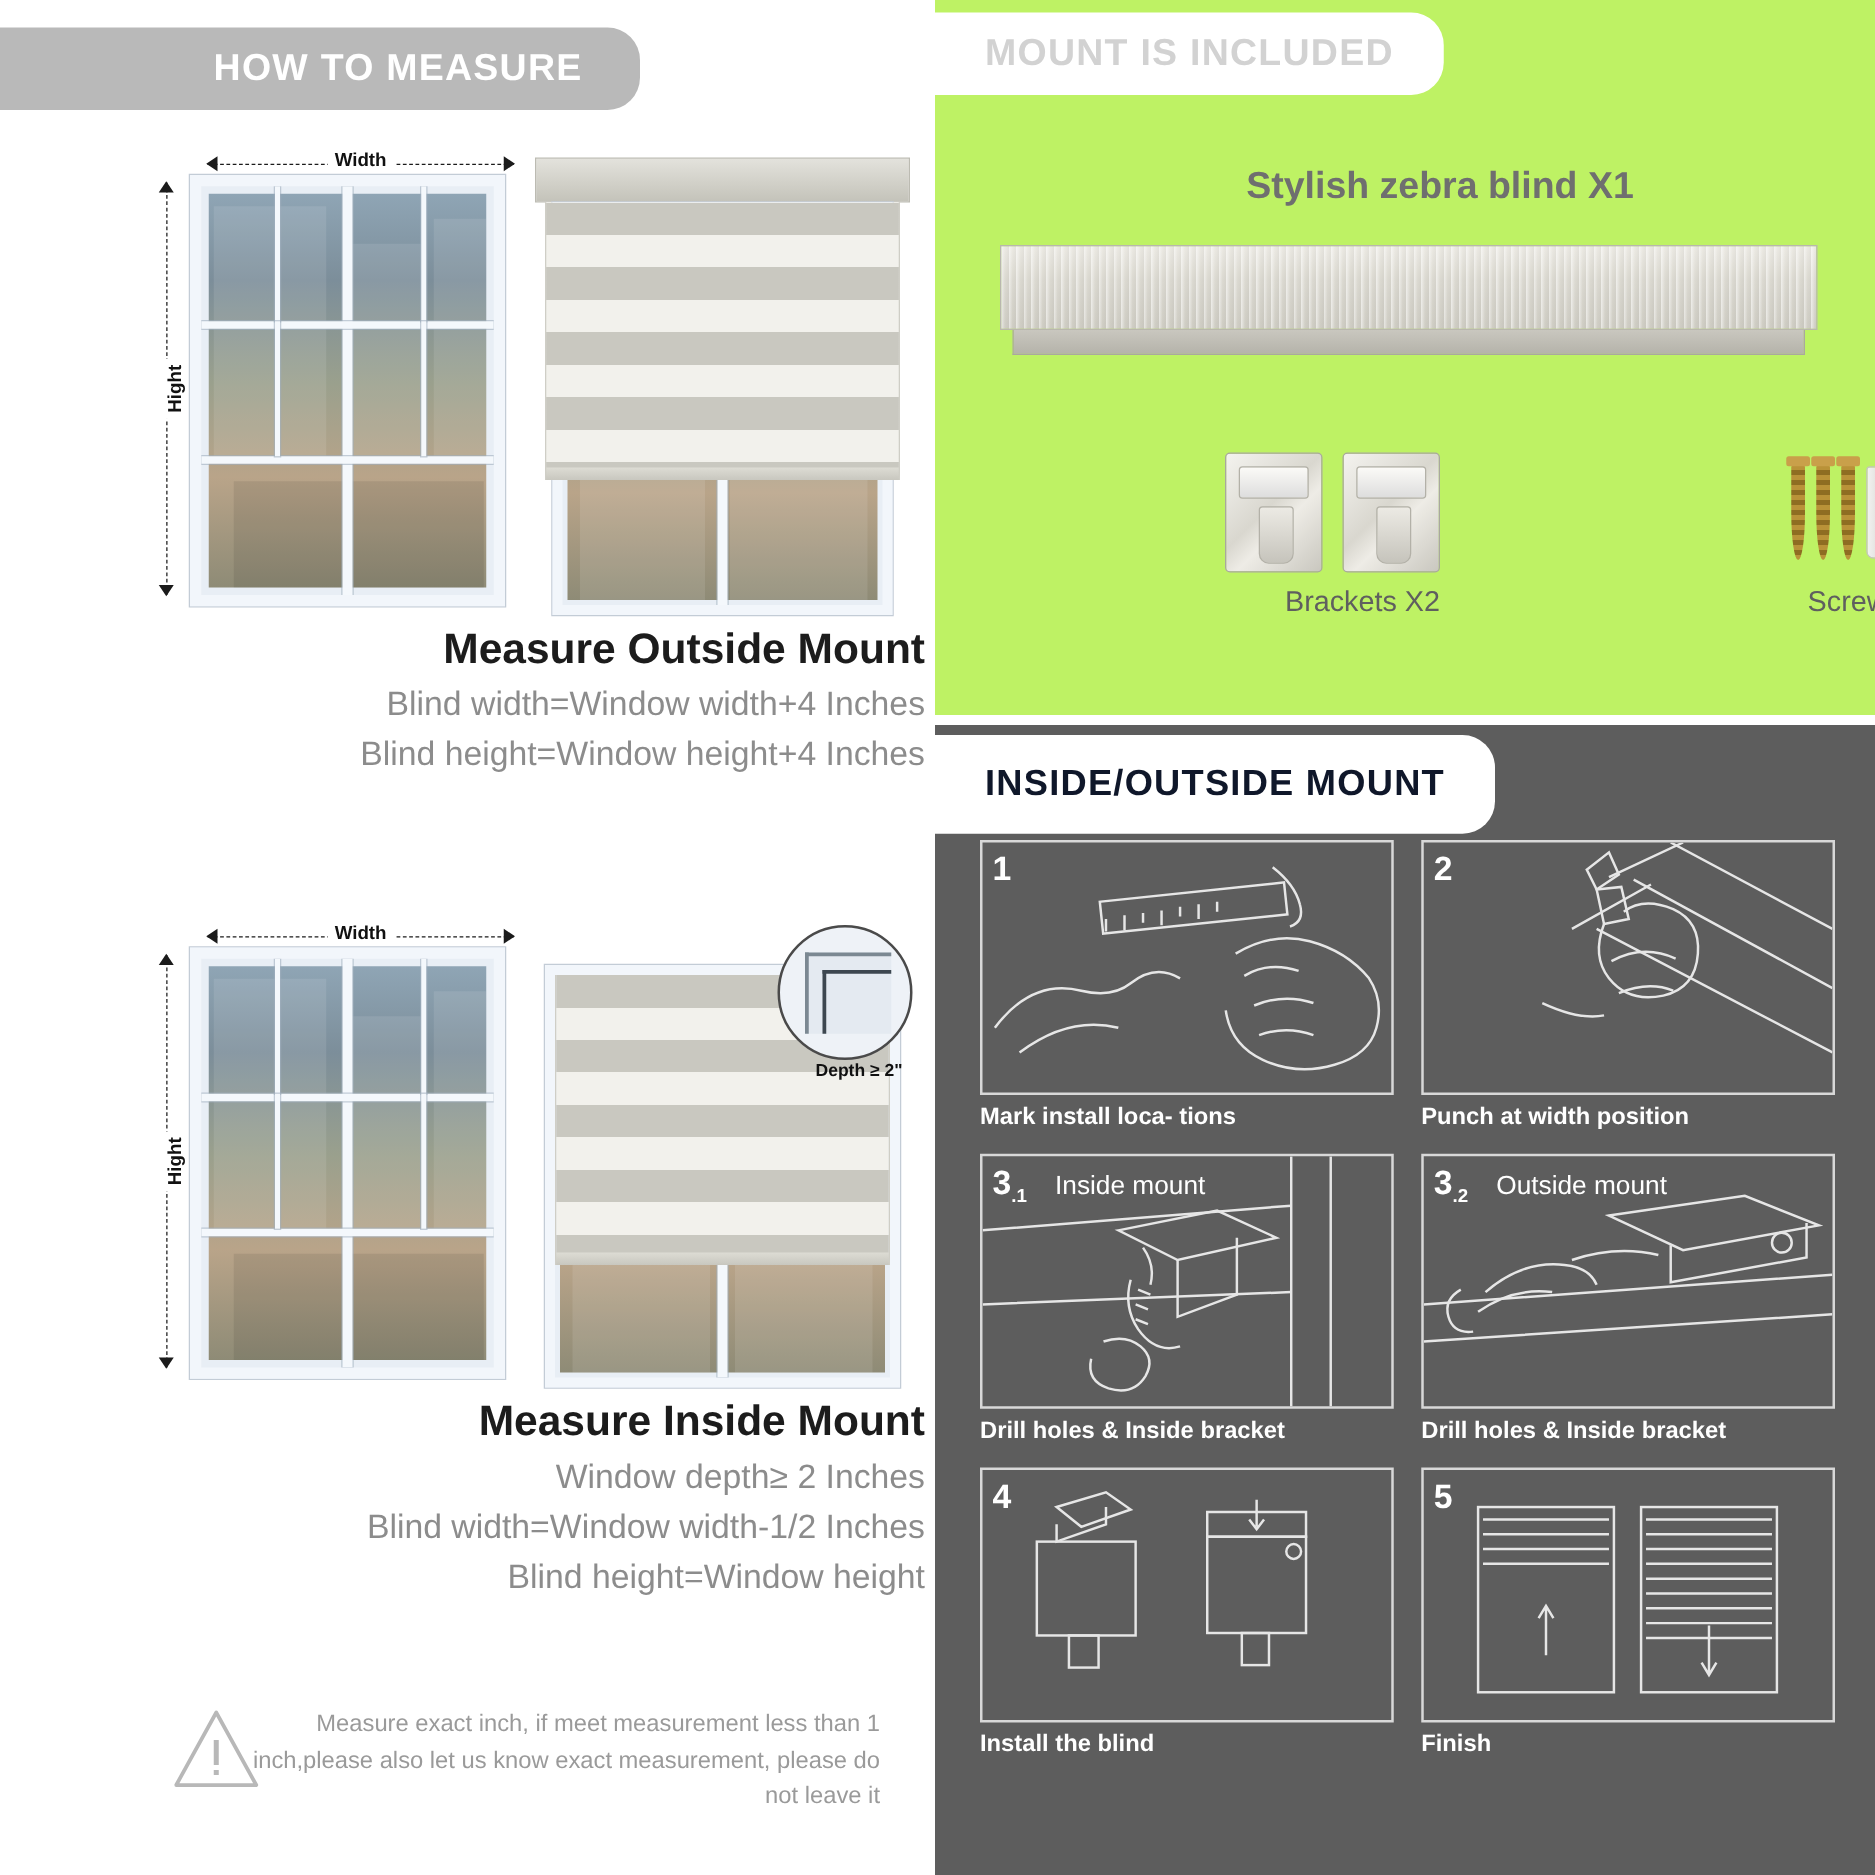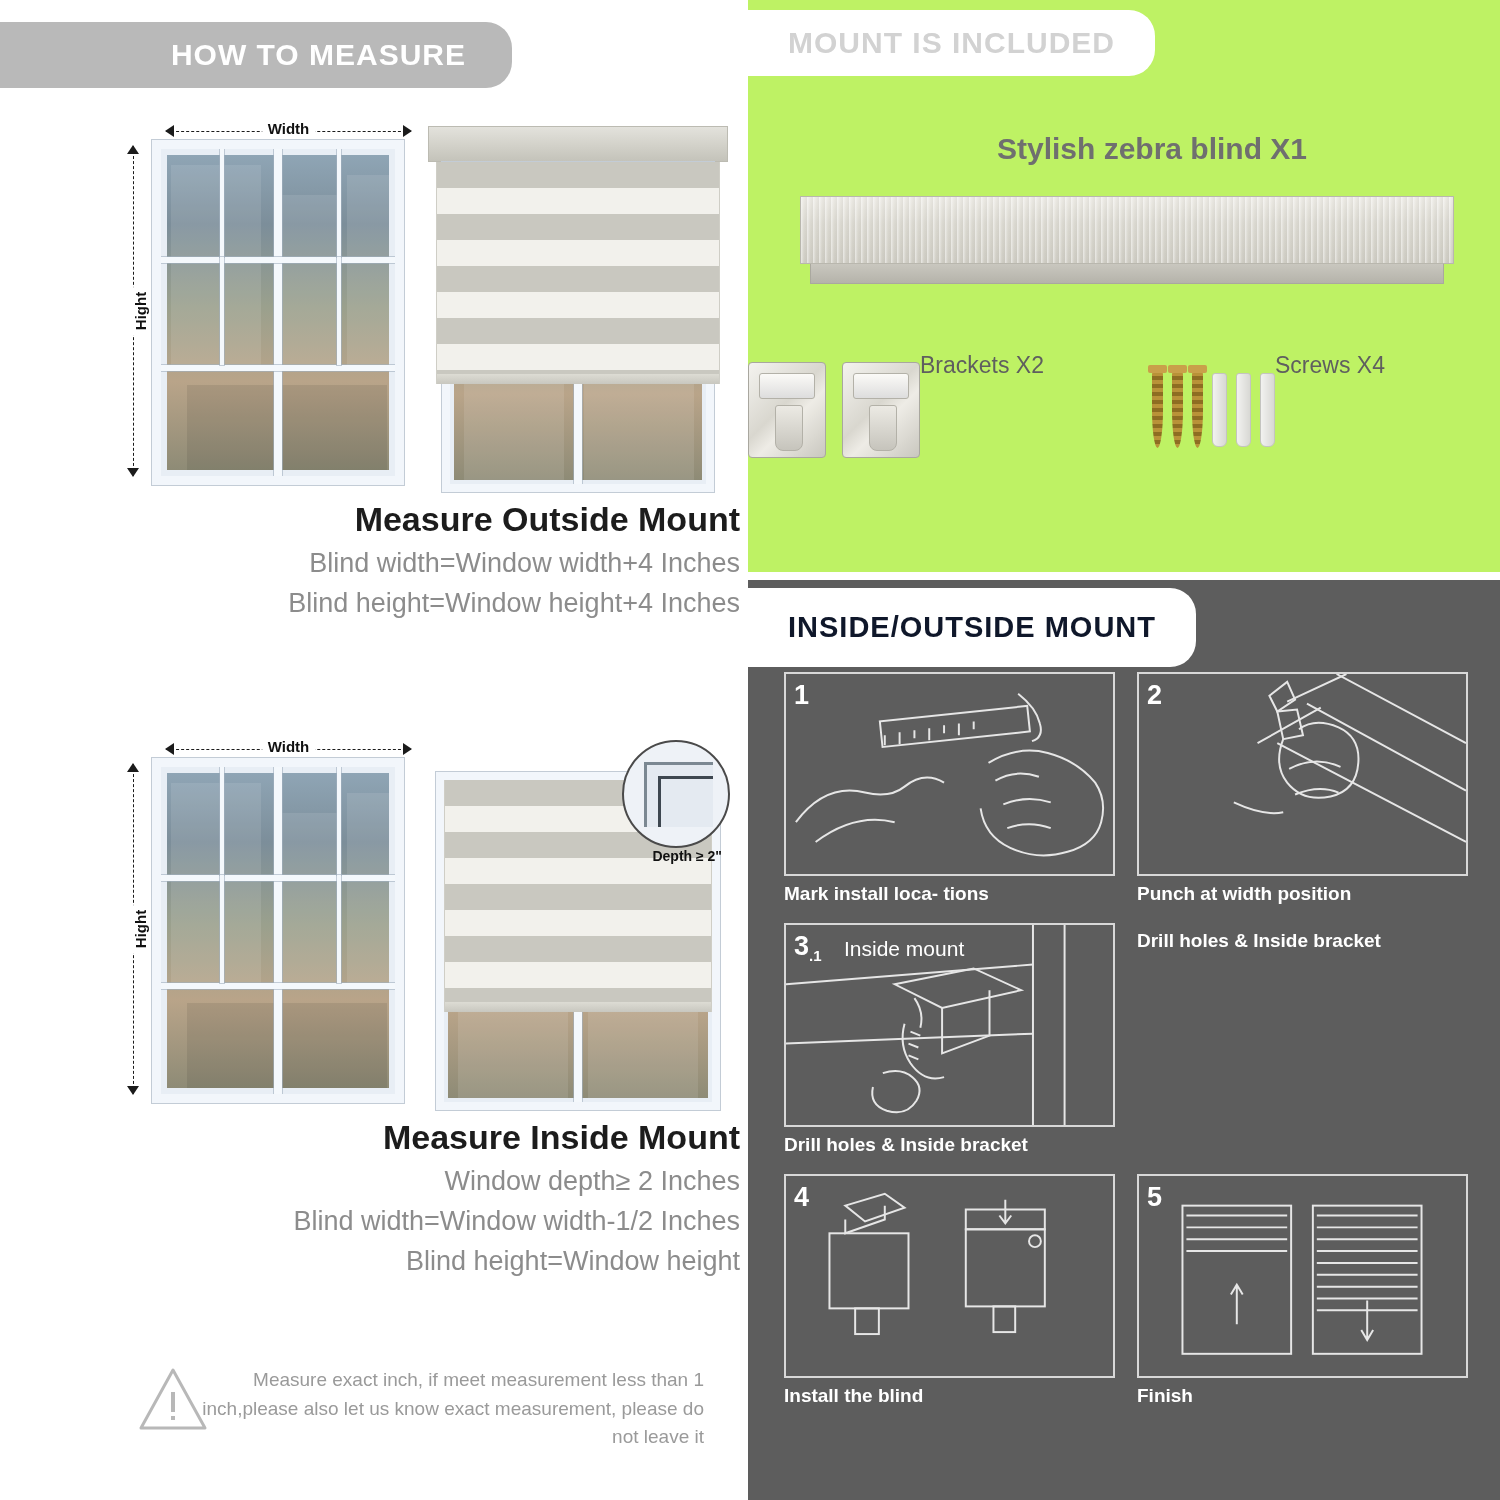--- a/index.html
+++ b/index.html
@@ -222,21 +222,21 @@
     position: absolute; left: 10px; top: 68px; width: calc(100% - 20px); height: 20px;
     background: linear-gradient(180deg,#c9c7bf,#b5b3aa);
     border: 1px solid #aaa89f; border-top: none; box-sizing: border-box;
   }
 
   .parts-row {
     position: absolute; left: 0; right: 0; top: 352px; height: 190px;
     display: flex;
   }
   .part {
-    flex: 1; display: flex; flex-direction: row; align-items: flex-start; justify-content: flex-start;
+    flex: 1; display: flex; flex-direction: column; align-items: flex-end; justify-content: flex-start;
   }
   .part-visual { height: 116px; display: flex; align-items: center; justify-content: center; gap: 16px; }
   .part-label { font-size: 23px; color: #5f5f5f; }
 
   .bracket {
     width: 78px; height: 96px;
     background: linear-gradient(135deg,#f4f3ef 0%, #d9d7cf 45%, #eeece6 60%, #c9c7bf 100%);
     border: 1px solid #a9a79f; border-radius: 4px;
     position: relative; box-sizing: border-box;
   }
@@ -531,20 +531,36 @@
               <path d="M120 100 q-6 22 6 40 q14 20 34 14"></path>
               <path d="M126 108 l10 4 M124 120 l10 4 M124 132 l10 4"></path>
               <path d="M98 150 q18 -6 30 4 q12 10 4 24 q-10 16 -30 10 q-18 -6 -14 -24"></path>
             </g>
           </svg>
         </div>
         <div class="step-cap">Drill holes &amp;  Inside bracket</div>
       </div>
 
       <div class="step">
+        <div class="step-img">
+          <div class="step-num"><span>3</span><sub>.2</sub></div>
+          <div class="step-sub">Outside mount</div>
+          <svg class="line-art" viewBox="0 0 331 204" aria-hidden="true">
+            <g fill="none" stroke="#e6e6e6" stroke-width="2">
+              <path d="M0 120 L331 96 M0 150 L331 128"></path>
+              <path d="M150 48 l110 -16 l60 24 l-110 20 z"></path>
+              <path d="M200 72 l0 30 l110 -20 l0 -28"></path>
+              <circle cx="290" cy="70" r="8"></circle>
+              <path d="M120 84 q36 -12 70 -4"></path>
+              <path d="M50 110 q30 -26 64 -22 q20 2 26 16"></path>
+              <path d="M44 126 q28 -20 60 -16"></path>
+              <path d="M30 108 q-14 8 -10 22 q4 14 20 12"></path>
+            </g>
+          </svg>
+        </div>
         <div class="step-cap">Drill holes &amp;  Inside bracket</div>
       </div>
 
       <div class="step">
         <div class="step-img">
           <div class="step-num">4</div>
           <svg class="line-art" viewBox="0 0 331 204" aria-hidden="true">
             <g fill="none" stroke="#e6e6e6" stroke-width="2">
               <path d="M60 30 l40 -12 l20 14 l-40 14 z"></path>
               <path d="M60 44 l0 14 l40 -14 l0 -14"></path>

